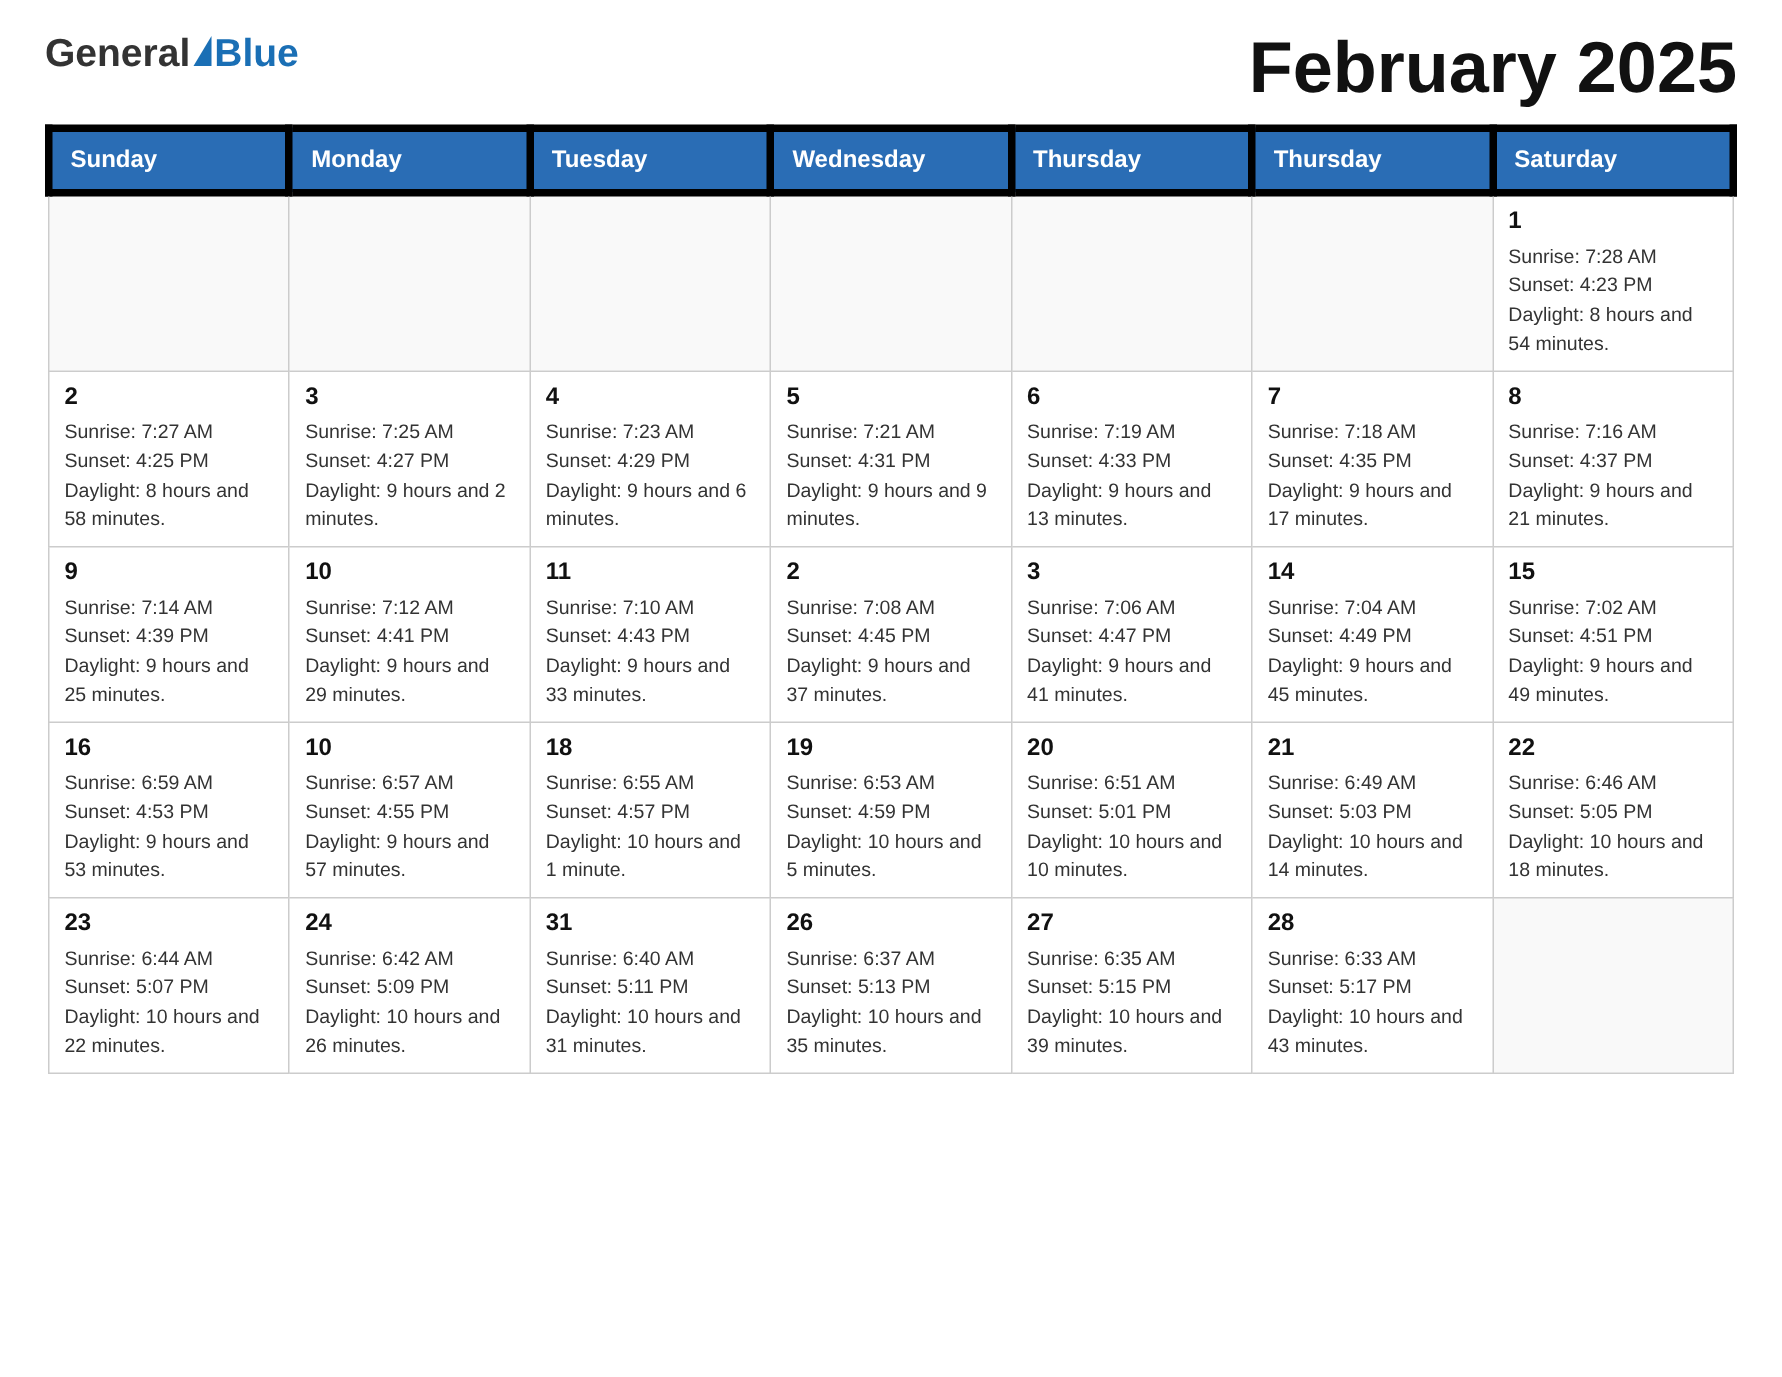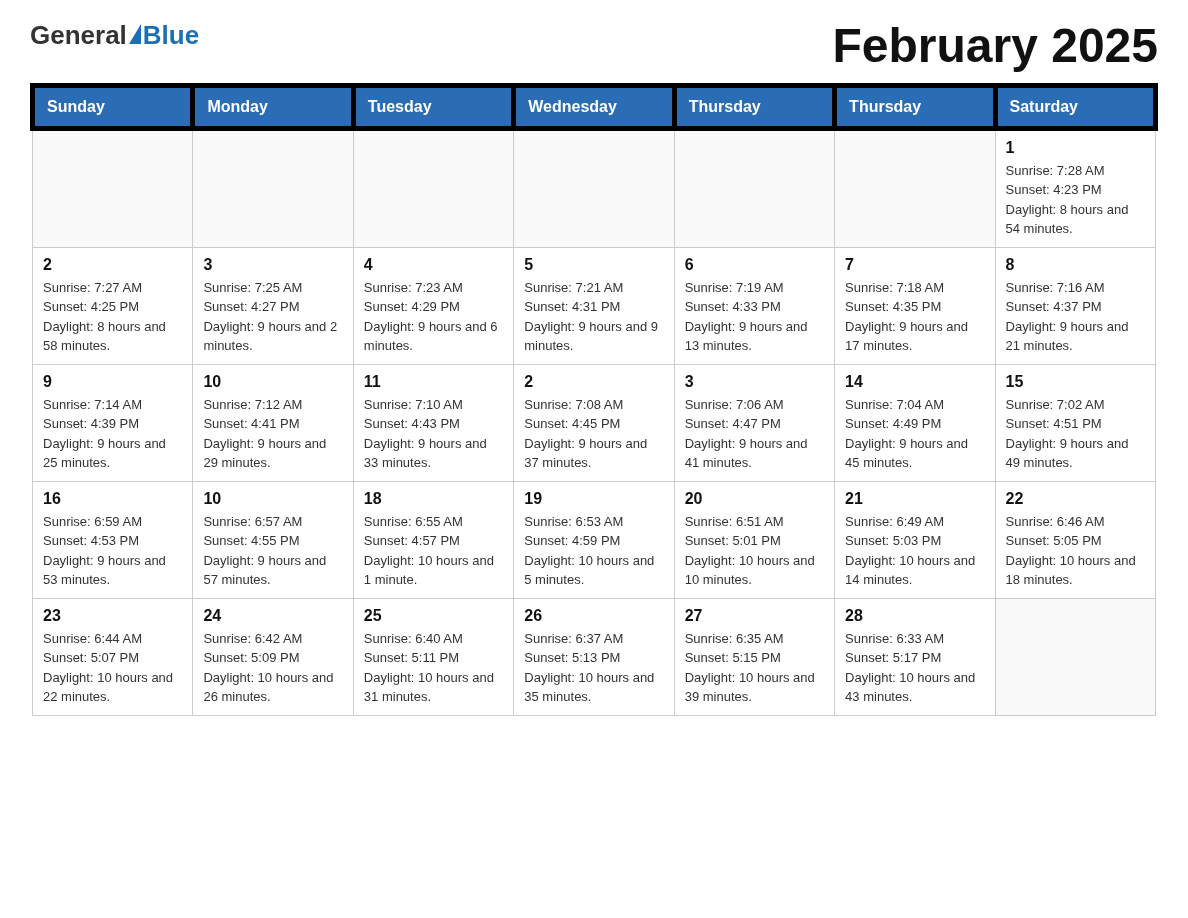--- a/index.html
+++ b/index.html
@@ -235,21 +235,21 @@
       <tr>
         <td>
           <span class="day-number">23</span>
           <div class="day-info">Sunrise: 6:44 AM<br>Sunset: 5:07 PM<br>Daylight: 10 hours and 22 minutes.</div>
         </td>
         <td>
           <span class="day-number">24</span>
           <div class="day-info">Sunrise: 6:42 AM<br>Sunset: 5:09 PM<br>Daylight: 10 hours and 26 minutes.</div>
         </td>
         <td>
-          <span class="day-number">25</span>
+          <span class="day-number">31</span>
           <div class="day-info">Sunrise: 6:40 AM<br>Sunset: 5:11 PM<br>Daylight: 10 hours and 31 minutes.</div>
         </td>
         <td>
           <span class="day-number">26</span>
           <div class="day-info">Sunrise: 6:37 AM<br>Sunset: 5:13 PM<br>Daylight: 10 hours and 35 minutes.</div>
         </td>
         <td>
           <span class="day-number">27</span>
           <div class="day-info">Sunrise: 6:35 AM<br>Sunset: 5:15 PM<br>Daylight: 10 hours and 39 minutes.</div>
         </td>

